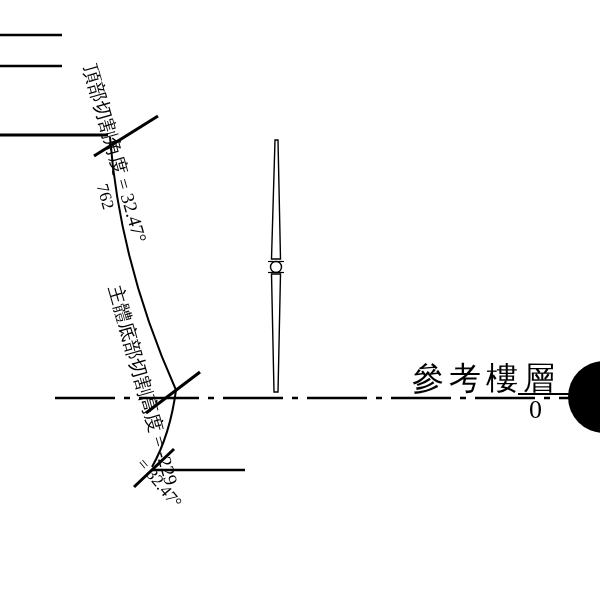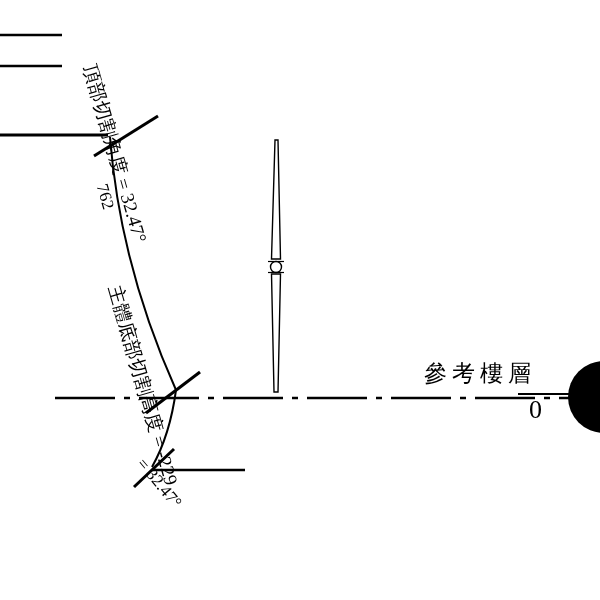--- a/index.html
+++ b/index.html
@@ -42,22 +42,22 @@
     left: 124px; top: 283px;
     font-size: 19px;
     transform: rotate(74deg);
   }
   .label-bottom-angle {
     left: 147px; top: 455px;
     font-size: 17px;
     transform: rotate(50deg);
   }
   .label-level-name {
-    left: 424px; top: 362px;
-    font-size: 23px;
+    left: 412px; top: 362px;
+    font-size: 32px;
     letter-spacing: 5px;
     text-align: right;
   }
   .label-level-elev {
     left: 529px; top: 397px;
     font-size: 26px;
   }
 </style>
 </head>
 <body>

